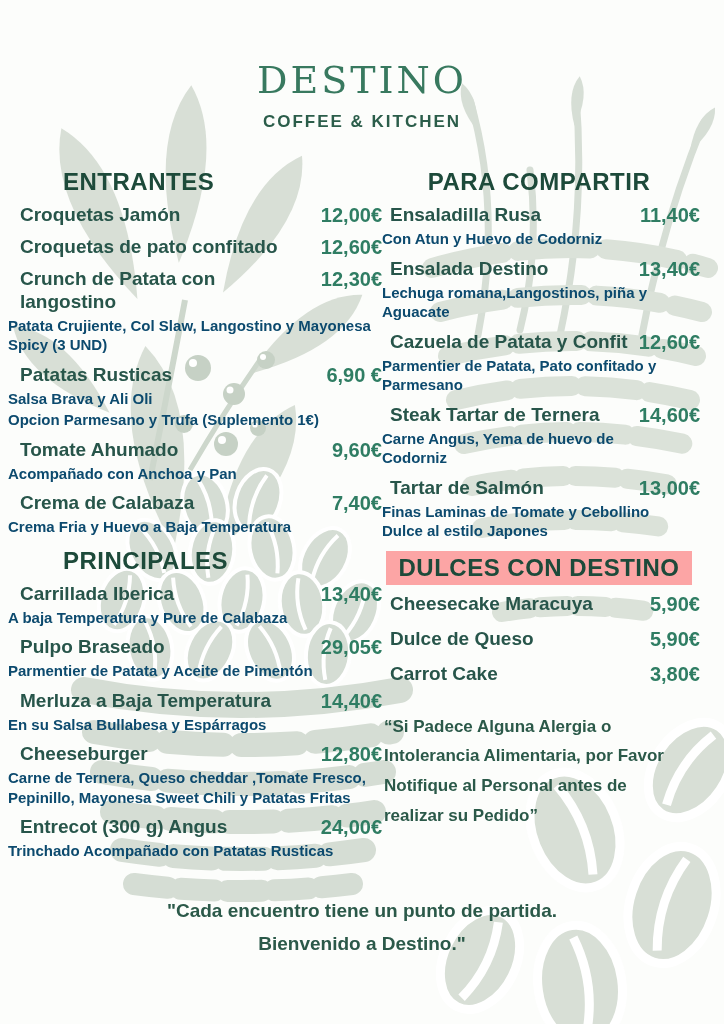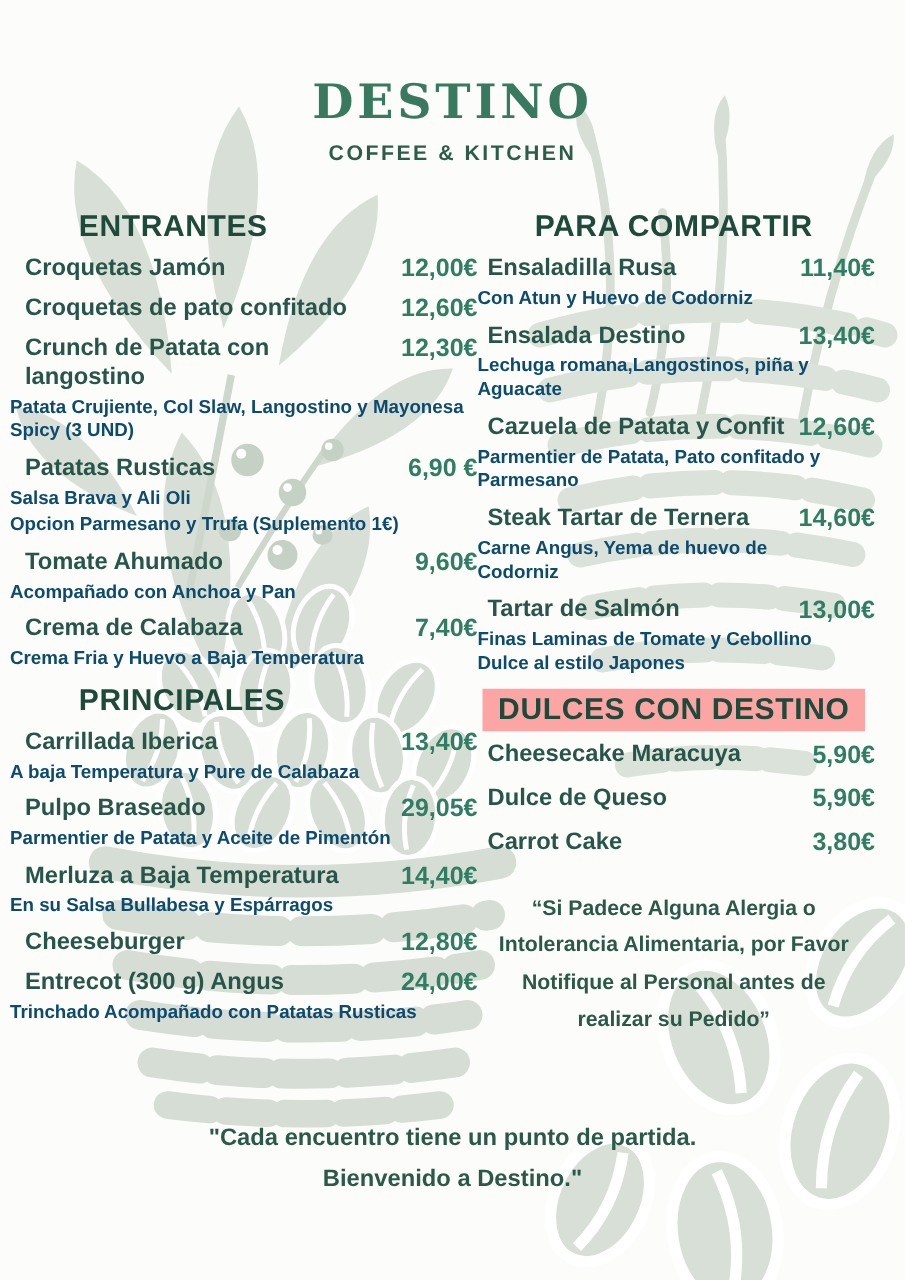--- a/index.html
+++ b/index.html
@@ -7,21 +7,21 @@
     width:724px; height:1024px; position:relative; overflow:hidden;
     background:#fcfdfb;
     font-family:"Liberation Sans", sans-serif;
     -webkit-font-smoothing:antialiased;
   }
   #watermark { position:absolute; left:0; top:0; z-index:0; }
   .layer { position:relative; z-index:1; }
 
   .brand { position:absolute; top:58px; left:0; width:724px; text-align:center; }
   .brand-title {
-    font-family:"DejaVu Serif", serif; font-weight:bold;
+    font-family:"DejaVu Serif", serif; font-weight:normal;
     font-size:38px; letter-spacing:3px; color:#38795f;
   }
   .brand-sub {
     margin-top:10px; font-weight:bold; font-size:17px;
     letter-spacing:2px; color:#2b5d4a;
   }
 
   .col { position:absolute; top:168px; }
   .col-left  { left:8px;  width:374px; }
   .col-right { left:378px; width:322px; }
@@ -48,21 +48,21 @@
     flex-shrink:0; white-space:nowrap;
   }
   .idesc {
     font-weight:bold; font-size:15px; color:#0c4a6e; line-height:1.3;
     margin-top:2px;
   }
   .col-right .idesc { padding-right:34px; padding-left:4px; }
   .dessert { margin-bottom:12px; }
 
   .allergy {
-    margin-top:26px; text-align:center; font-weight:bold;
+    margin-top:26px; text-align:left; font-weight:bold;
     font-size:17px; color:#2b5949; line-height:1.75; padding:0 6px;
   }
 
   .footer {
     position:absolute; top:895px; left:0; width:724px; text-align:center;
     font-weight:bold; font-size:19px; color:#2b5949; line-height:1.72;
   }
 </style>
 </head>
 <body>
@@ -319,20 +319,21 @@
         <span class="iprice">14,40€</span>
       </div>
       <div class="idesc">En su Salsa Bullabesa y Espárragos</div>
     </div>
 
     <div class="item">
       <div class="row">
         <span class="iname">Cheeseburger</span>
         <span class="iprice">12,80€</span>
       </div>
+      <div class="idesc">Carne de Ternera, Queso cheddar ,Tomate Fresco, Pepinillo, Mayonesa Sweet Chili y Patatas Fritas</div>
     </div>
 
     <div class="item">
       <div class="row">
         <span class="iname">Entrecot (300 g) Angus</span>
         <span class="iprice">24,00€</span>
       </div>
       <div class="idesc">Trinchado Acompañado con Patatas Rusticas</div>
     </div>
 

